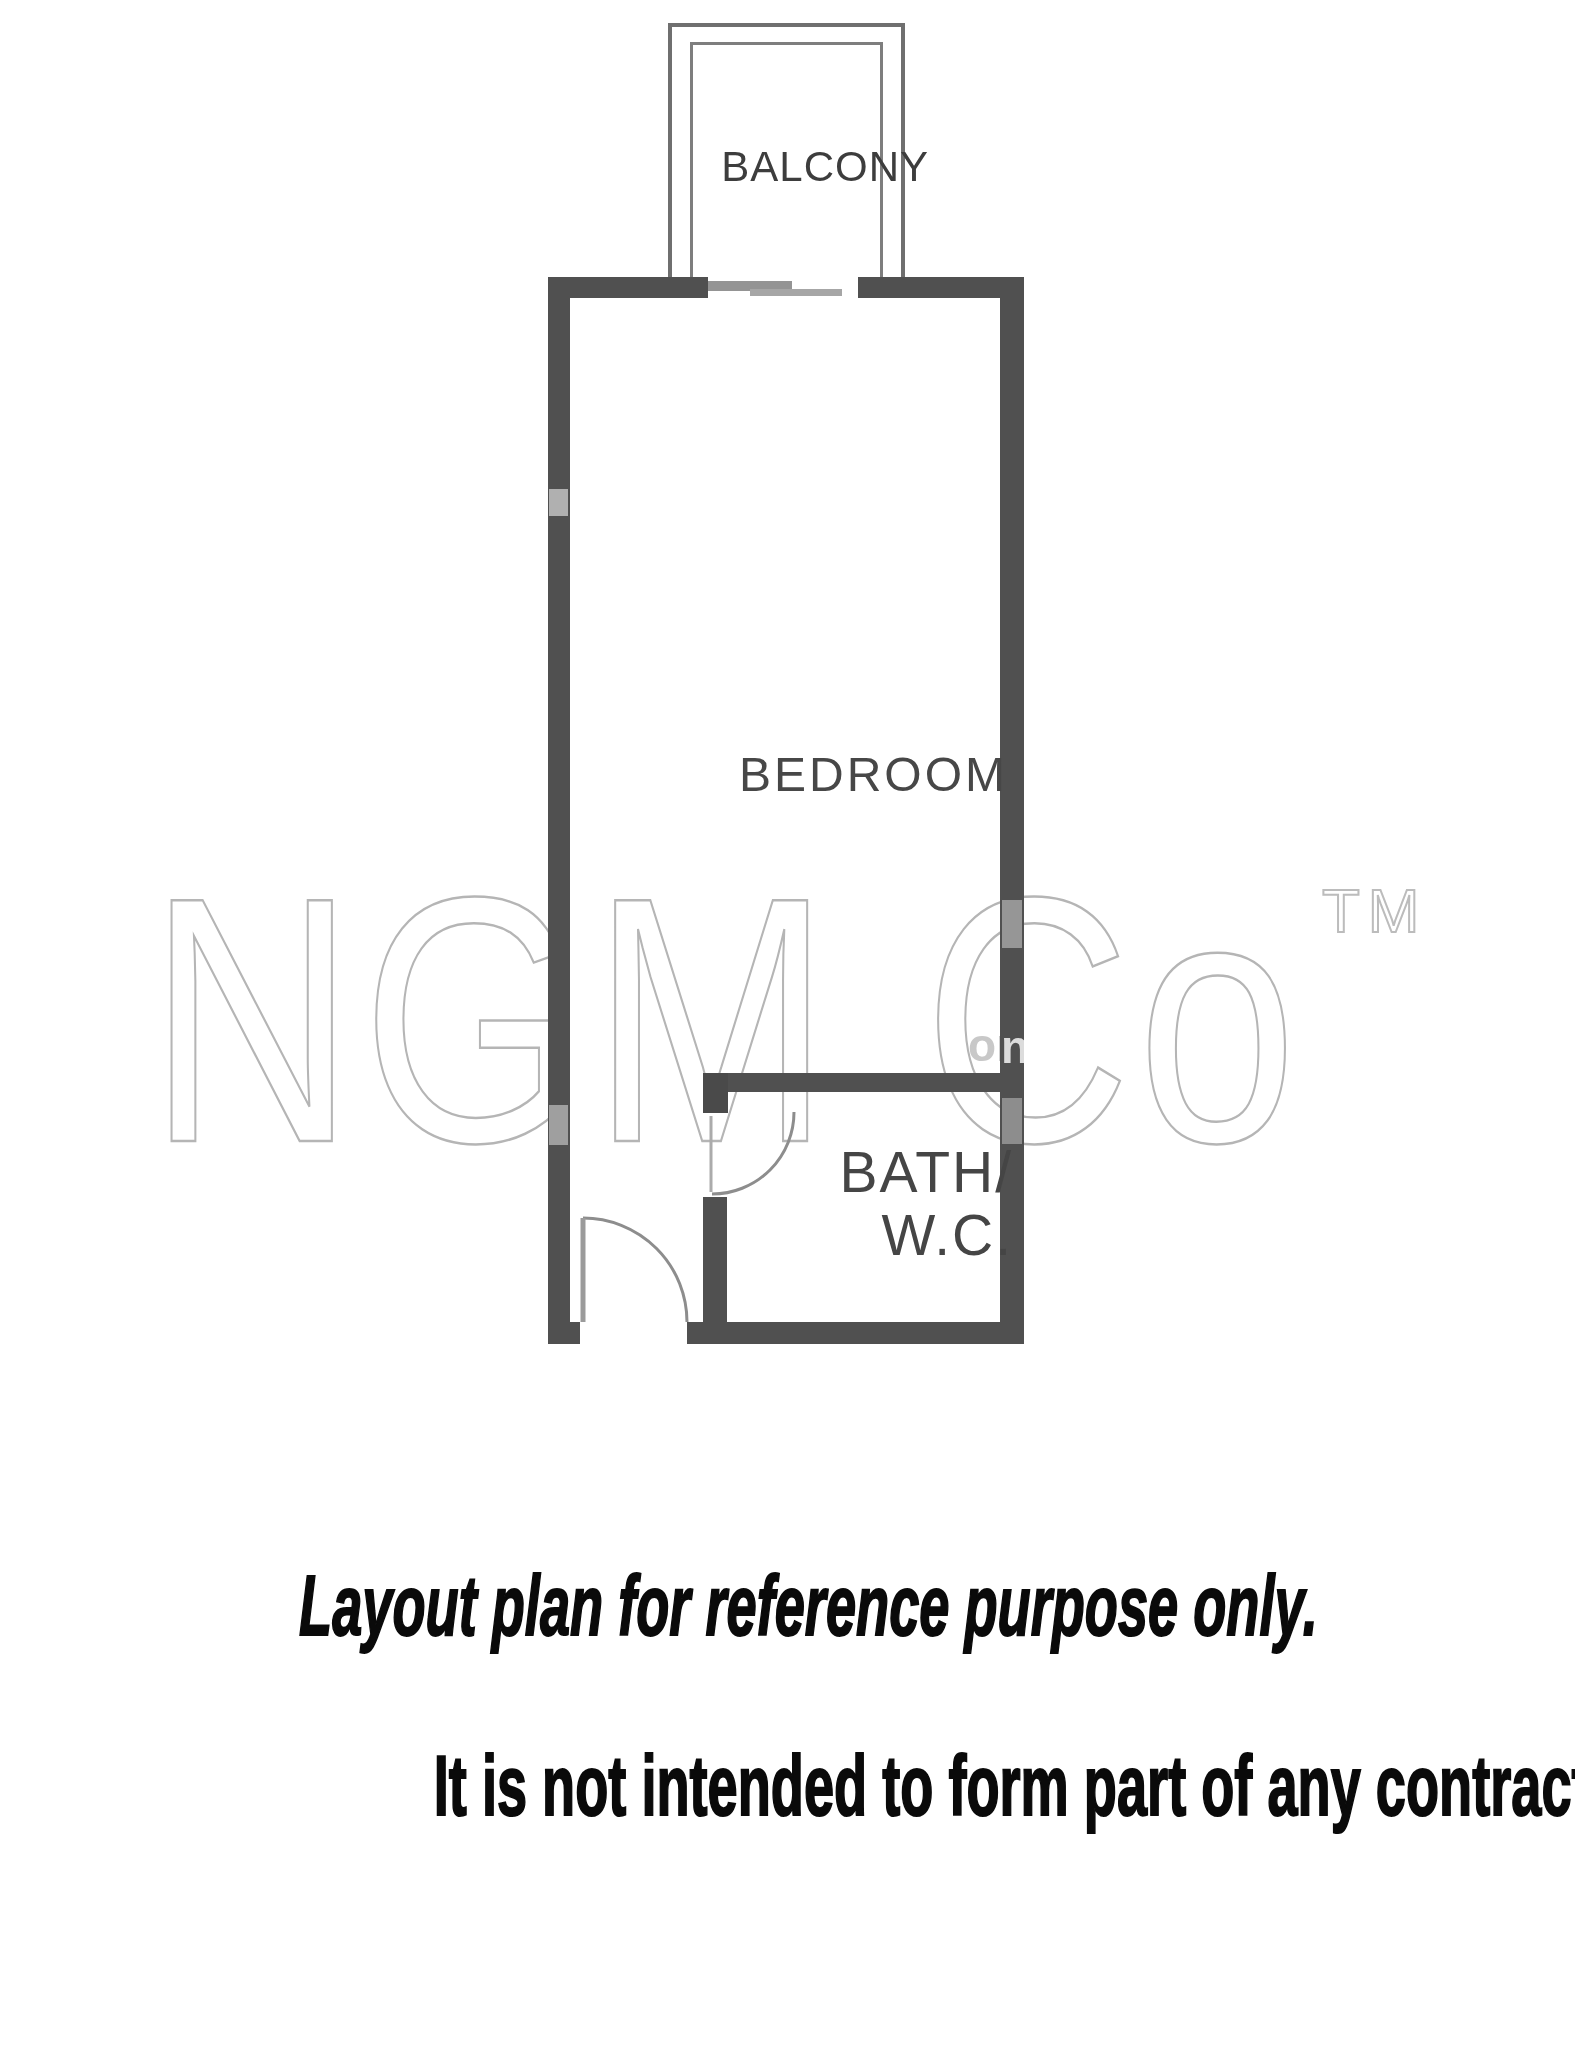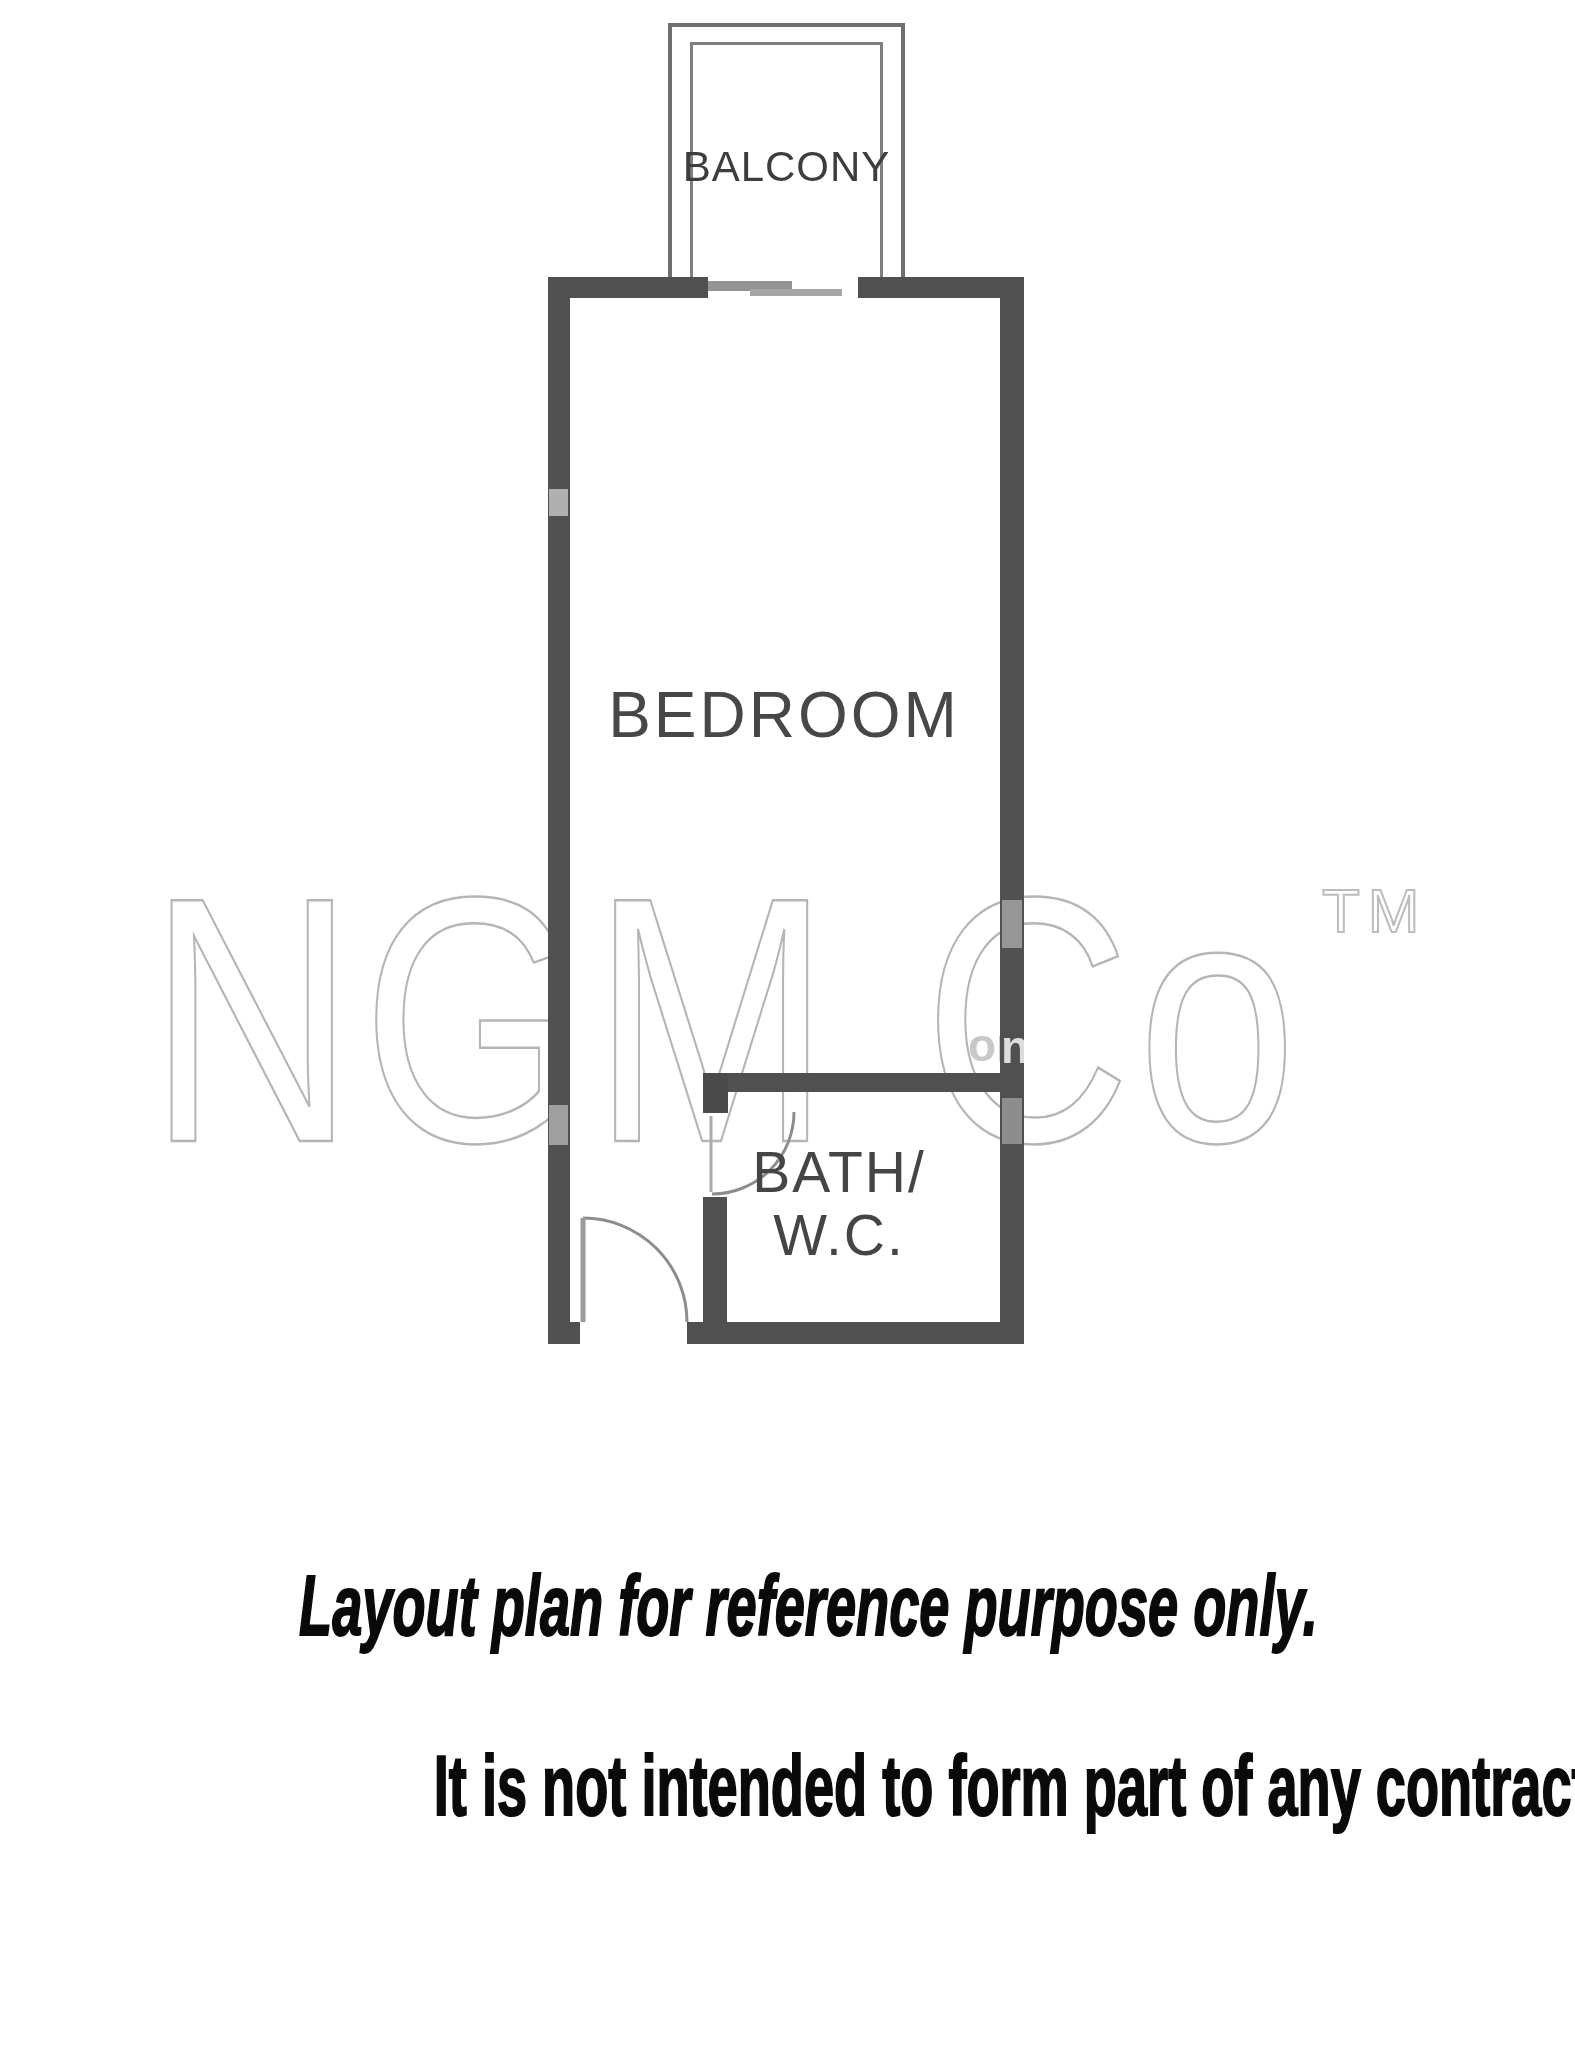--- a/index.html
+++ b/index.html
@@ -21,23 +21,23 @@
   .wall-bath-v{left:703px;top:1197px;width:24px;height:125px;}
   
   .balcony-outer{left:668px;top:23px;width:229px;height:252px;
     border:4px solid #6f6f6f;border-bottom:none;z-index:2;background:transparent;}
   .balcony-inner{left:690px;top:42px;width:187px;height:234px;
     border:3px solid #7e7e7e;border-bottom:none;z-index:2;background:transparent;}
   
   .slide-panel-1{left:708px;top:281px;width:84px;height:10px;background:#949494;z-index:3;}
   .slide-panel-2{left:750px;top:289px;width:92px;height:7px;background:#a6a6a6;z-index:3;}
   
-  .room-label{position:absolute;text-align:center;z-index:4;color:#424242;}
+  .room-label{position:absolute;text-align:right;z-index:4;color:#424242;padding-left:24px;}
   .balcony-label{left:668px;top:143px;width:237px;font-size:42px;letter-spacing:1px;color:#3d3d3d;}
-  .bedroom-label{left:584px;top:678px;width:400px;font-size:64px;letter-spacing:3px;color:#474747;}
+  .bedroom-label{left:584px;top:747px;width:400px;font-size:48px;letter-spacing:3px;color:#474747;}
   .bath-label{left:689px;top:1141px;width:300px;font-size:57px;line-height:63px;letter-spacing:2px;color:#454545;}
   
   .wm-brand{
     left:148px;top:845px;font-size:350px;line-height:350px;white-space:nowrap;
     letter-spacing:8px;color:transparent;-webkit-text-stroke:2.5px #b5b5b5;
     transform:scaleX(0.82);transform-origin:left center;z-index:1;font-weight:400;
   }
   .wm-tm{
     left:1322px;top:886px;font-size:62px;line-height:50px;letter-spacing:8px;
     color:transparent;-webkit-text-stroke:2px #bcbcbc;z-index:1;font-weight:400;

